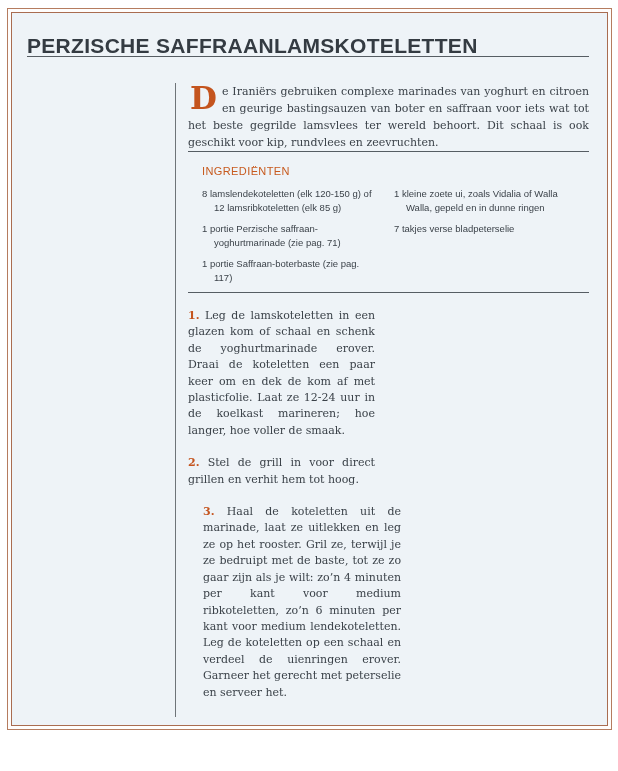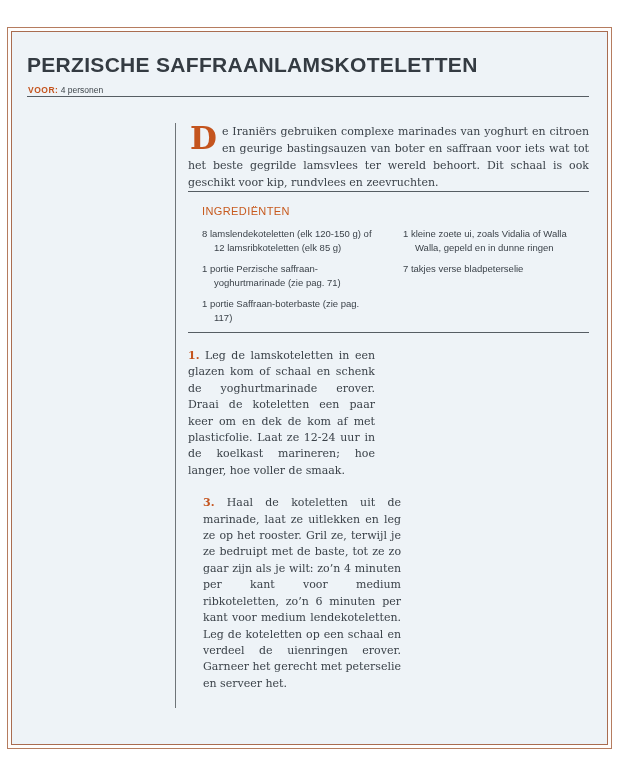--- a/index.html
+++ b/index.html
@@ -6,21 +6,21 @@
   body {
     width: 618px; height: 771px;
     background: #ffffff;
     position: relative;
     font-family: "Liberation Sans", sans-serif;
   }
 
   
   .frame-outer {
     position: absolute;
-    left: 7px; top: 27px;
+    left: 7px; top: 8px;
     width: 605px; height: 722px;
     border: 1px solid #b57c5f;
     background: #fffdfc;
     padding: 3px;
     box-sizing: border-box;
   }
   .frame-inner {
     width: 100%; height: 100%;
     border: 1px solid #a96c50;
     background: #eef3f7;
@@ -98,21 +98,21 @@
   }
   .ing-cols { display: flex; margin-top: 10px; }
   .ing-col {
     list-style: none;
     margin: 0; padding: 0;
     width: 178px;
     font-size: 9.5px;
     line-height: 14px;
     color: #3c434a;
   }
-  .ing-col.right { margin-left: 23px; width: 172px; }
+  .ing-col.right { margin-left: 14px; width: 172px; }
   .ing-col li {
     padding-left: 12px;
     text-indent: -12px;
     margin-bottom: 7px;
   }
 
   
   .steps { display: flex; margin-top: 15px; flex-direction: column; }
   .steps-col { width: 187px; }
   .steps-col.right { margin-left: 15px; width: 198px; }
@@ -127,21 +127,20 @@
   .step-num { color: #c4541e; font-weight: bold; }
 </style>
 </head>
 <body>
 
 <div class="frame-outer">
   <div class="frame-inner">
 
     <header class="header">
       <h1 class="title">PERZISCHE SAFFRAANLAMSKOTELETTEN</h1>
-      <p class="serving"><span class="serving-label">VOOR:</span> <span>4 personen</span></p>
       <hr class="rule rule-header">
     </header>
 
     <main class="main">
 
       <section class="intro">
         <p class="intro-text"><span class="dropcap">D</span><span>e Iraniërs gebruiken complexe marinades van yoghurt en citroen en geurige bastingsauzen van boter en saffraan voor iets wat tot het beste gegrilde lamsvlees ter wereld behoort. Dit schaal is ook geschikt voor kip, rundvlees en zeevruchten.</span></p>
       </section>
 
       <hr class="rule rule-mid">
@@ -159,20 +158,21 @@
             <li>7 takjes verse bladpeterselie</li>
           </ul>
         </div>
       </section>
 
       <hr class="rule rule-short">
 
       <section class="steps">
         <div class="steps-col">
           <p class="step"><span class="step-num">1.</span> <span>Leg de lamskoteletten in een glazen kom of schaal en schenk de yoghurtmarinade erover. Draai de koteletten een paar keer om en dek de kom af met plasticfolie. Laat ze 12-24 uur in de koelkast marineren; hoe langer, hoe voller de smaak.</span></p>
+          <p class="step"><span class="step-num">2.</span> <span>Stel de grill in voor direct grillen en verhit hem tot hoog.</span></p>
         </div>
         <div class="steps-col right">
           <p class="step"><span class="step-num">3.</span> <span>Haal de koteletten uit de marinade, laat ze uitlekken en leg ze op het rooster. Gril ze, terwijl je ze bedruipt met de baste, tot ze zo gaar zijn als je wilt: zo’n 4 minuten per kant voor medium ribkoteletten, zo’n 6 minuten per kant voor medium lendekoteletten. Leg de koteletten op een schaal en verdeel de uienringen erover. Garneer het gerecht met peterselie en serveer het.</span></p>
         </div>
       </section>
 
     </main>
   </div>
 </div>
 

